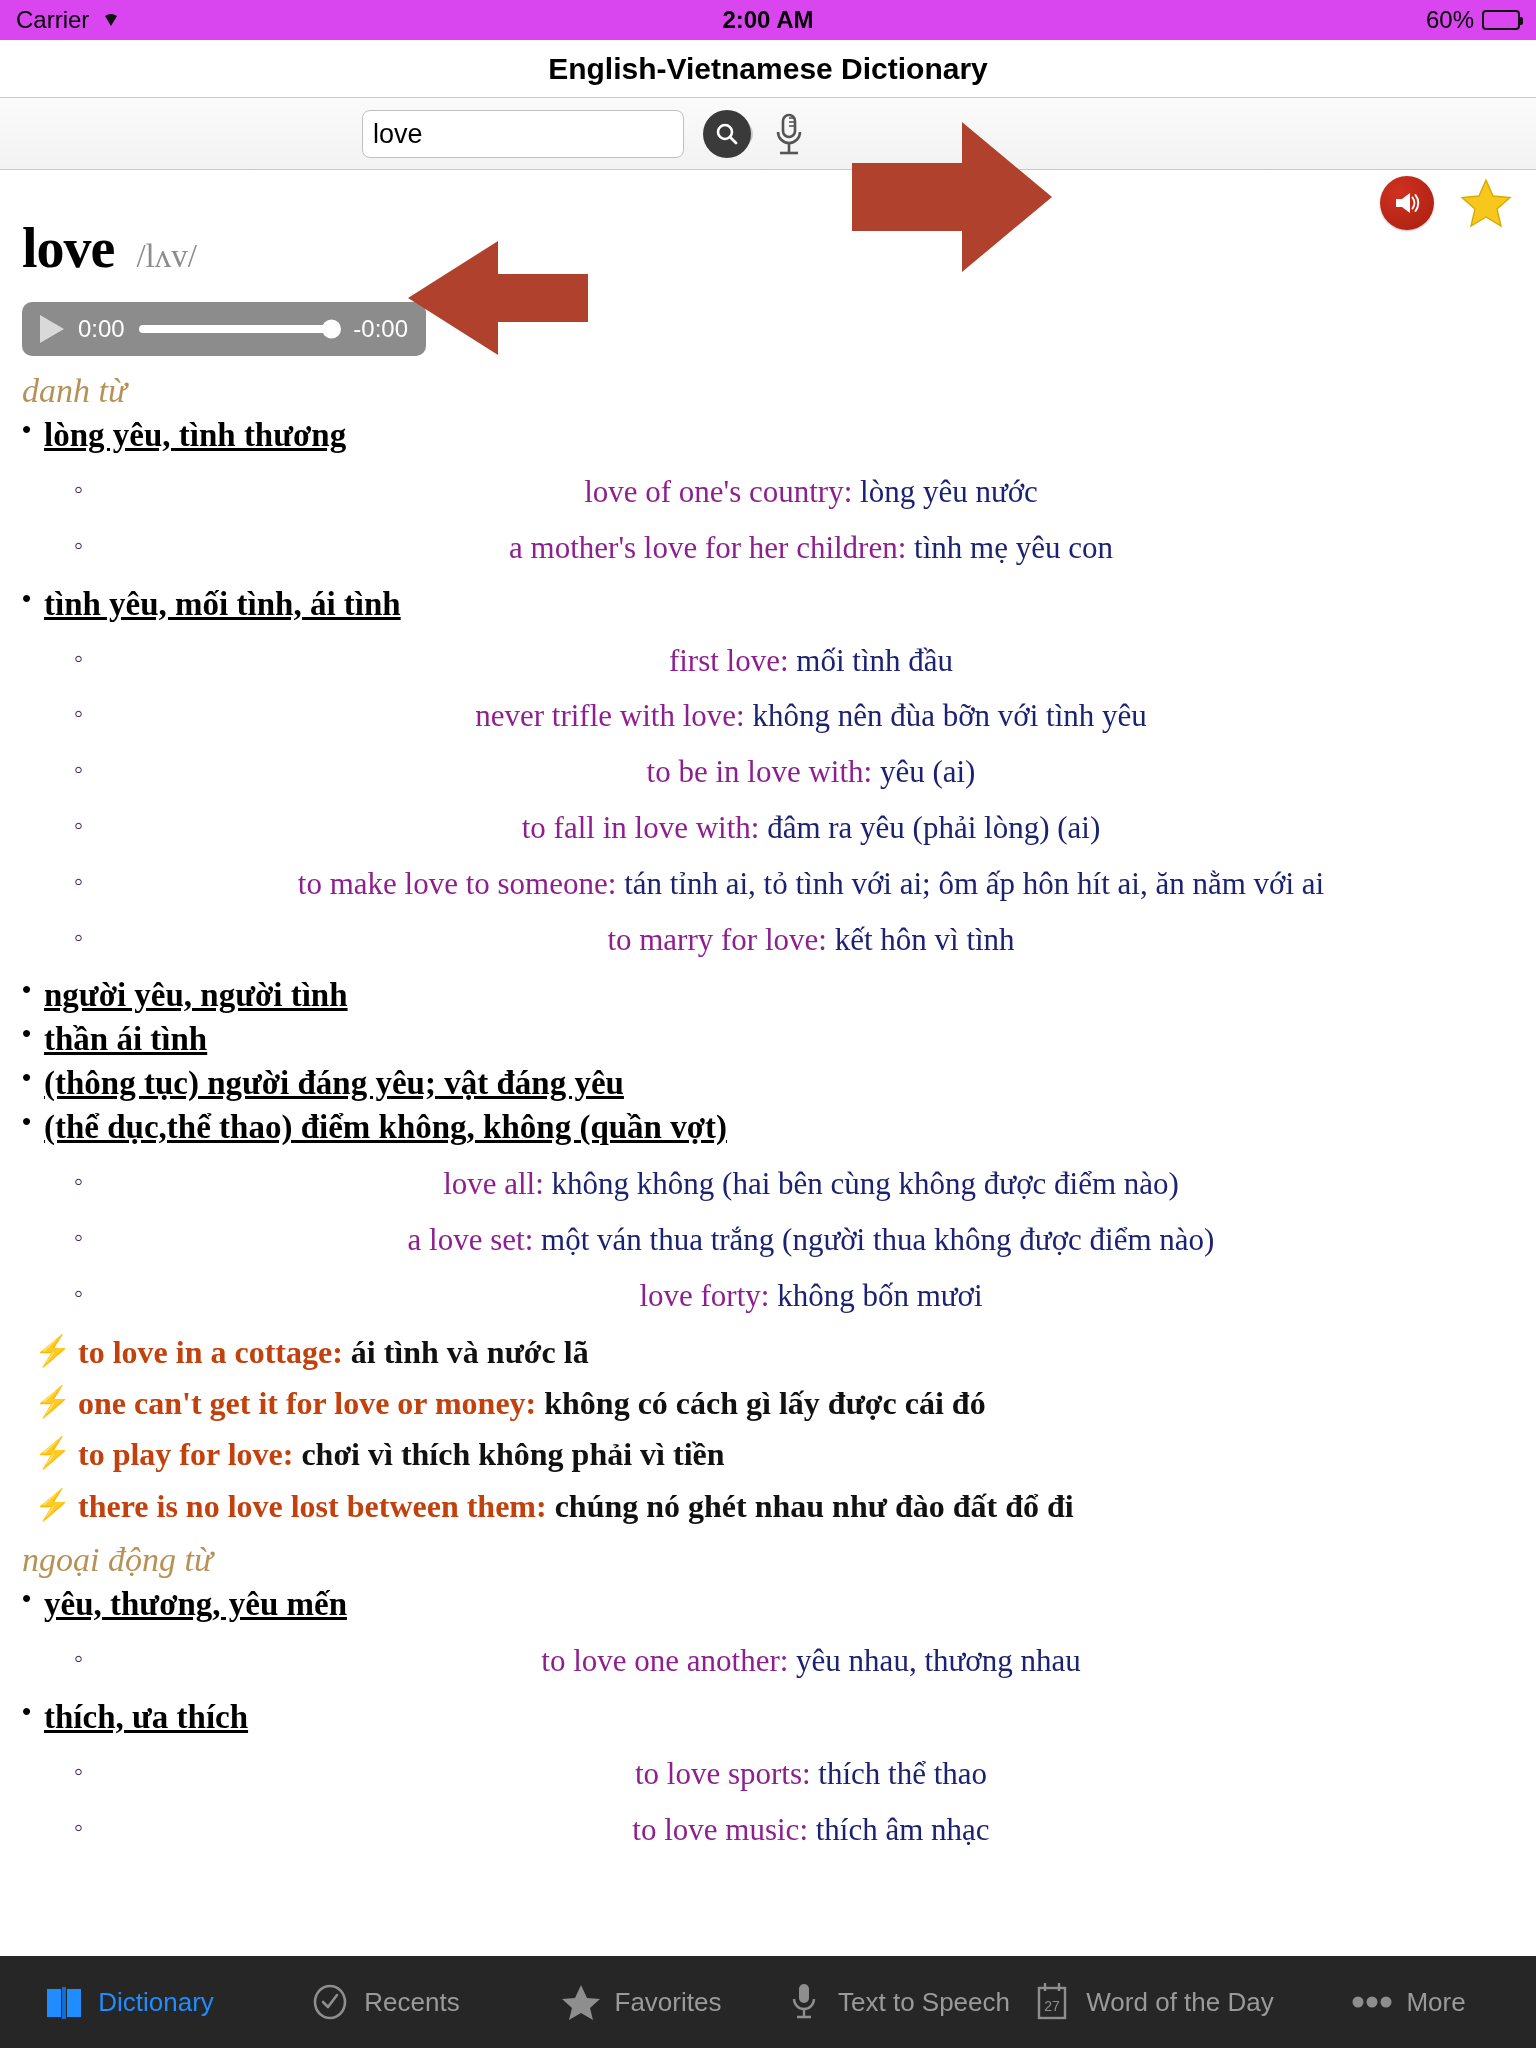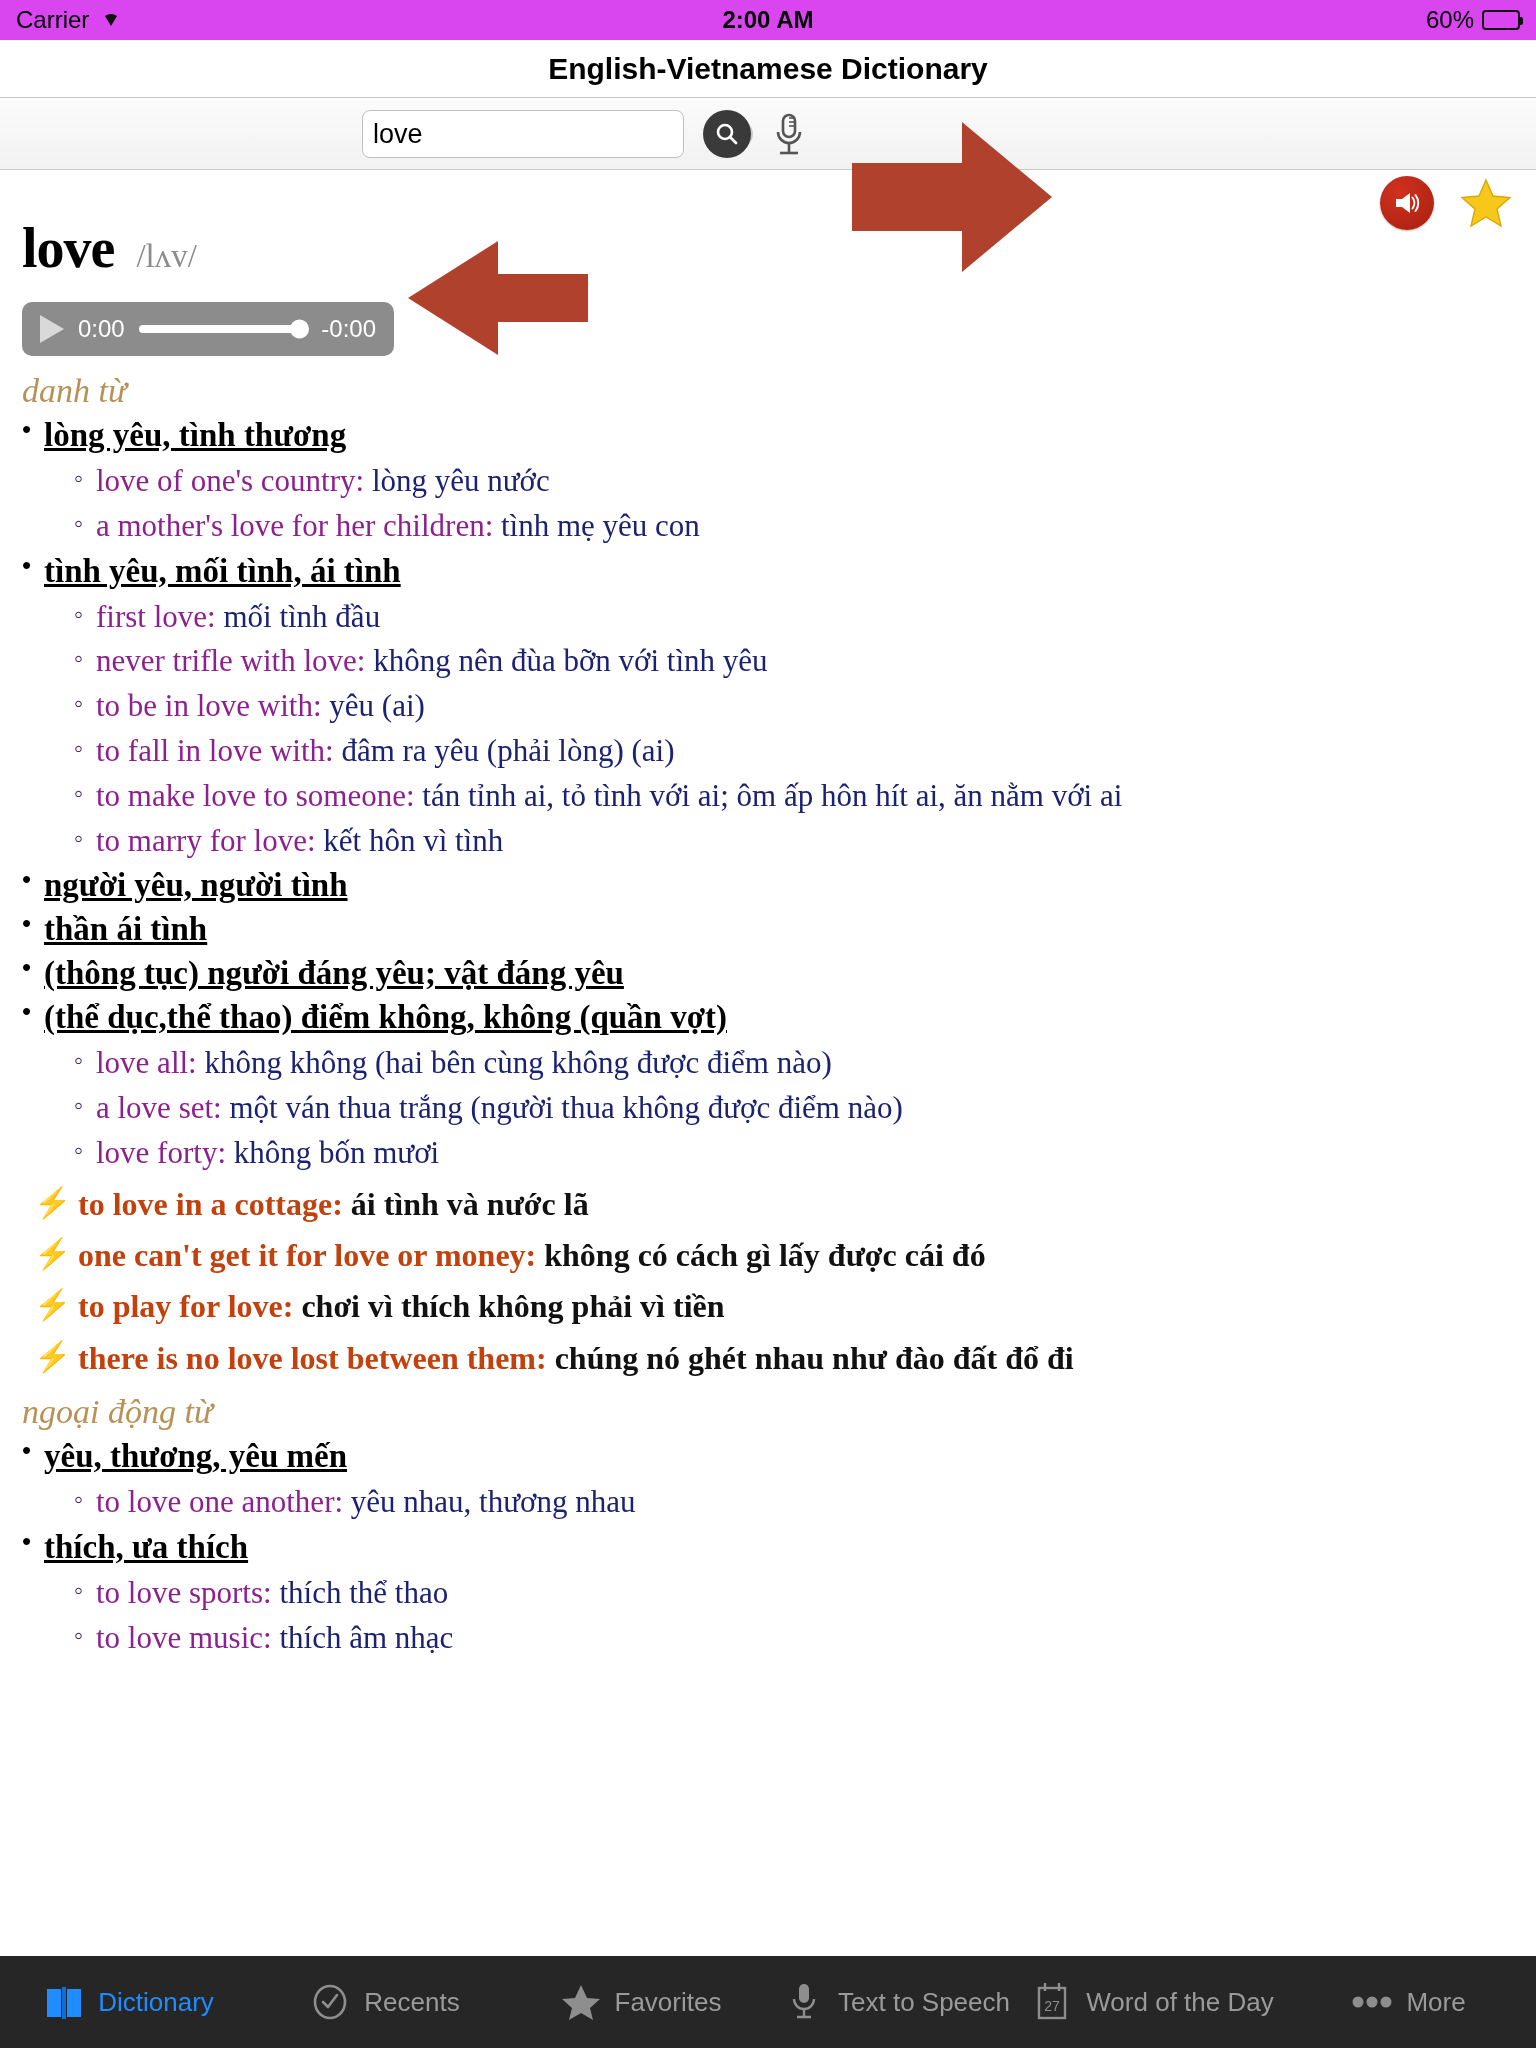--- a/index.html
+++ b/index.html
@@ -121,21 +121,21 @@
     font-weight: bold; font-size: 56px; color: #000; letter-spacing: -1px;
   }
   #phonetic {
     font-family: "Liberation Serif", serif;
     font-size: 33px; color: #8c8c8c;
   }
 
   
   #audio-player {
     margin: 22px 0 0 22px;
-    width: 372px; height: 54px;
+    width: 404px; height: 54px;
     background: #8c8c8c; border-radius: 10px;
     display: flex; align-items: center; padding: 0 18px; gap: 14px;
   }
   #audio-play { width: 0; height: 0;
     border-left: 24px solid #d9d9d9;
     border-top: 14px solid transparent;
     border-bottom: 14px solid transparent;
     cursor: pointer; flex: none; }
   .audio-time { color: #fff; font-size: 24px; flex: none; }
   #audio-track {
@@ -161,22 +161,23 @@
     font-weight: bold; font-size: 33px; color: #000;
     position: relative; padding-left: 22px;
     line-height: 1.18; margin: 5px 0; text-decoration: underline;
   }
   .sense::before {
     content: "\2022"; position: absolute; left: 0; top: -1px;
     font-size: 26px; color: #000;
   }
   .ex {
     font-size: 31px; position: relative;
-    padding-left: 74px; line-height: 1.22; margin: 7px 0;
+    padding-left: 74px; line-height: 1.22; margin: 18px 0;
     color: #1c2272;
+    text-align: center;
   }
   .ex::before {
     content: "\25E6"; position: absolute; left: 52px; top: 1px;
     font-size: 26px; color: #4b2a63;
   }
   .ex .en { color: #8e1f8e; }
   .idiom {
     font-size: 32px; font-weight: bold; color: #111;
     position: relative; padding-left: 56px;
     line-height: 1.2; margin: 13px 0;

